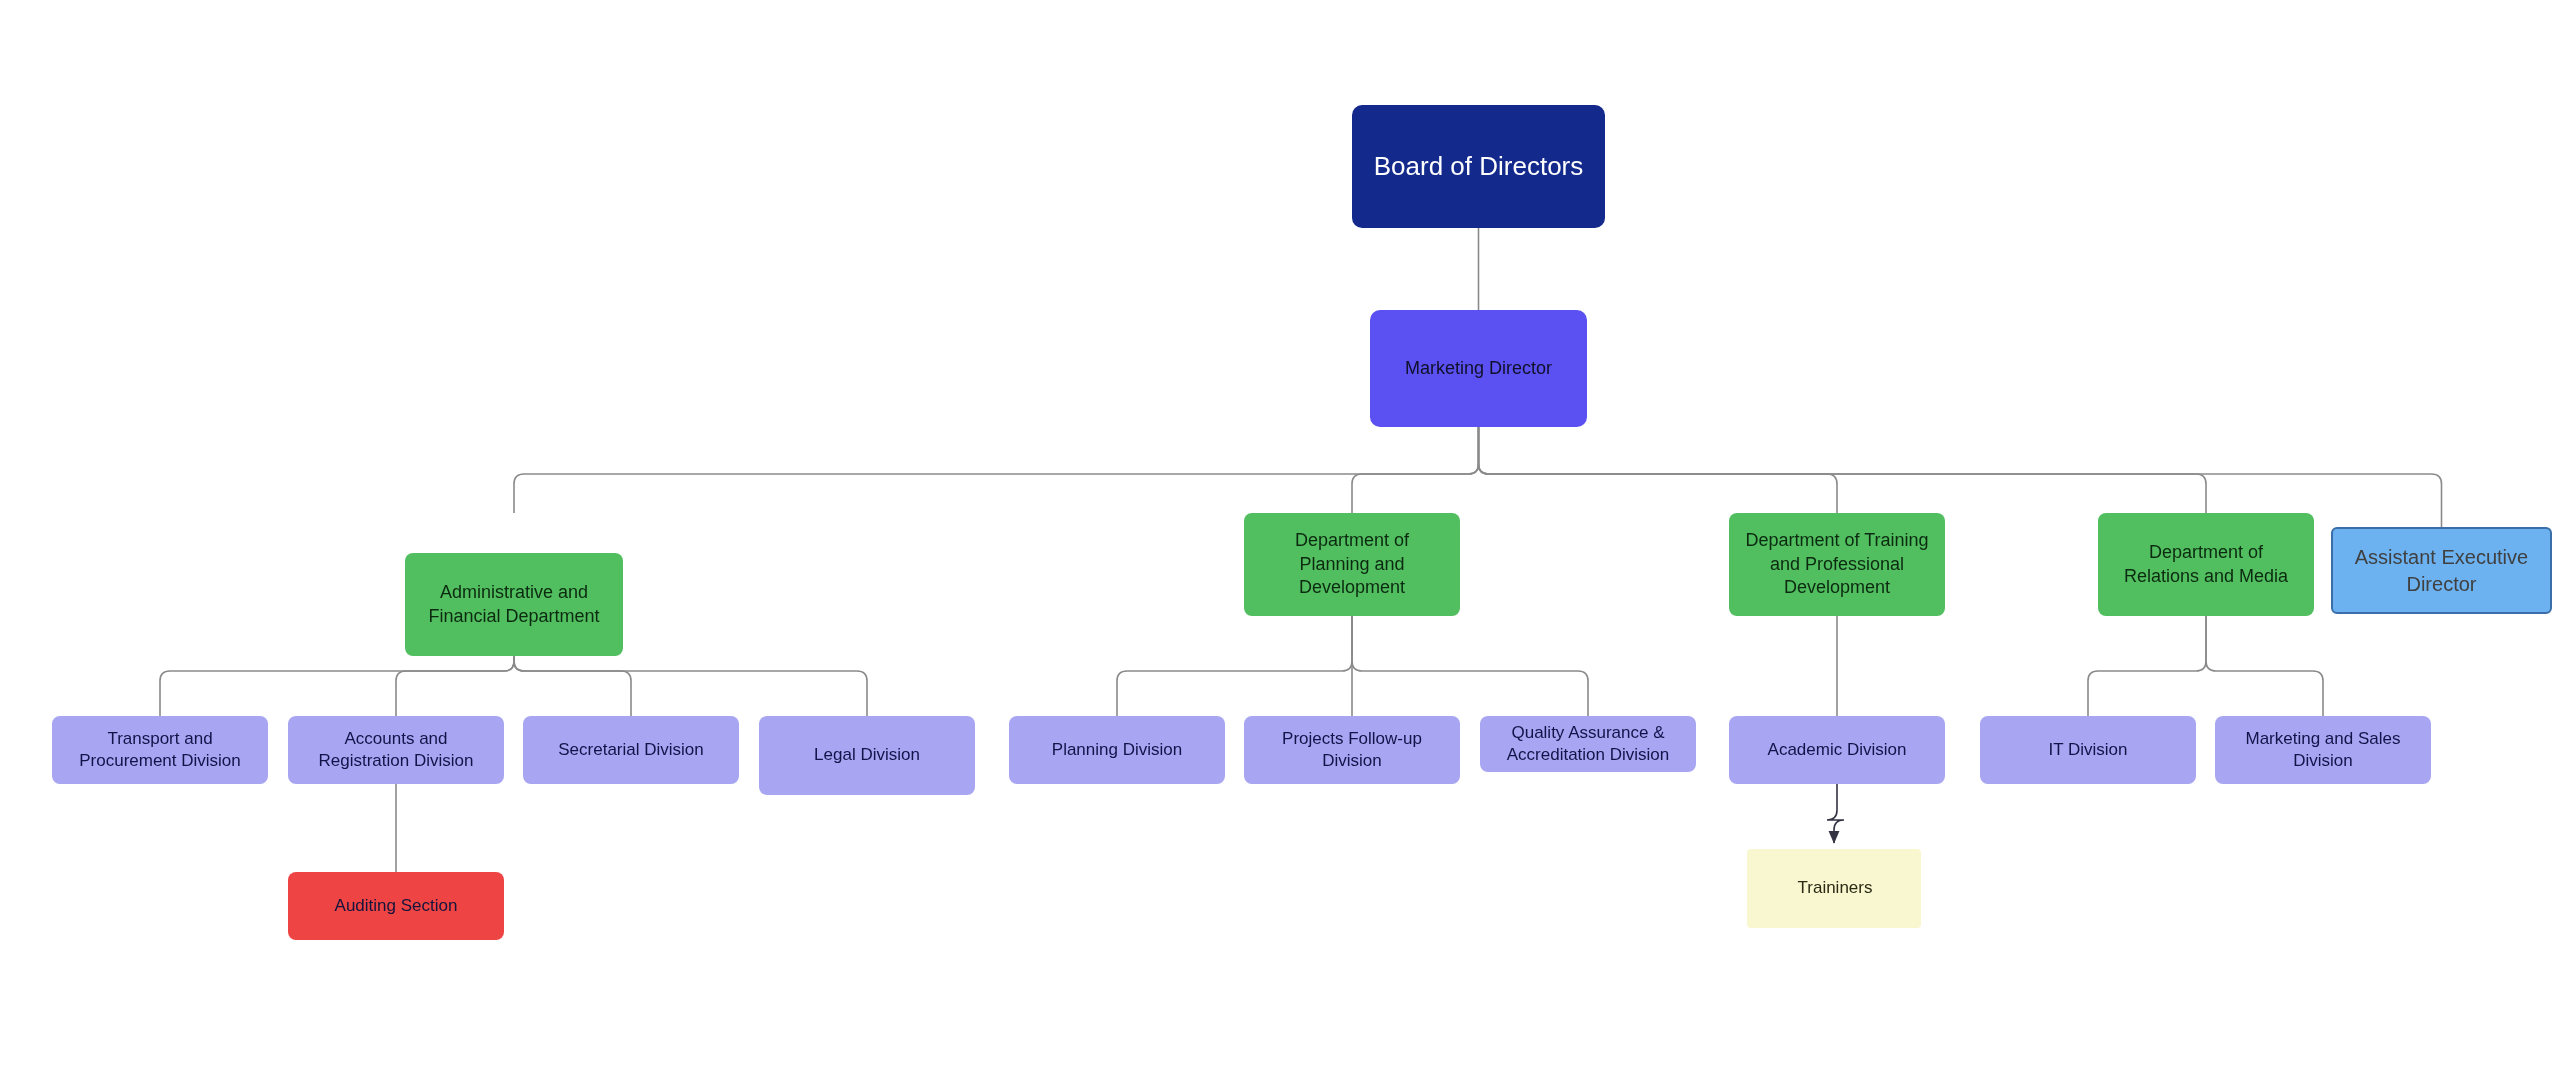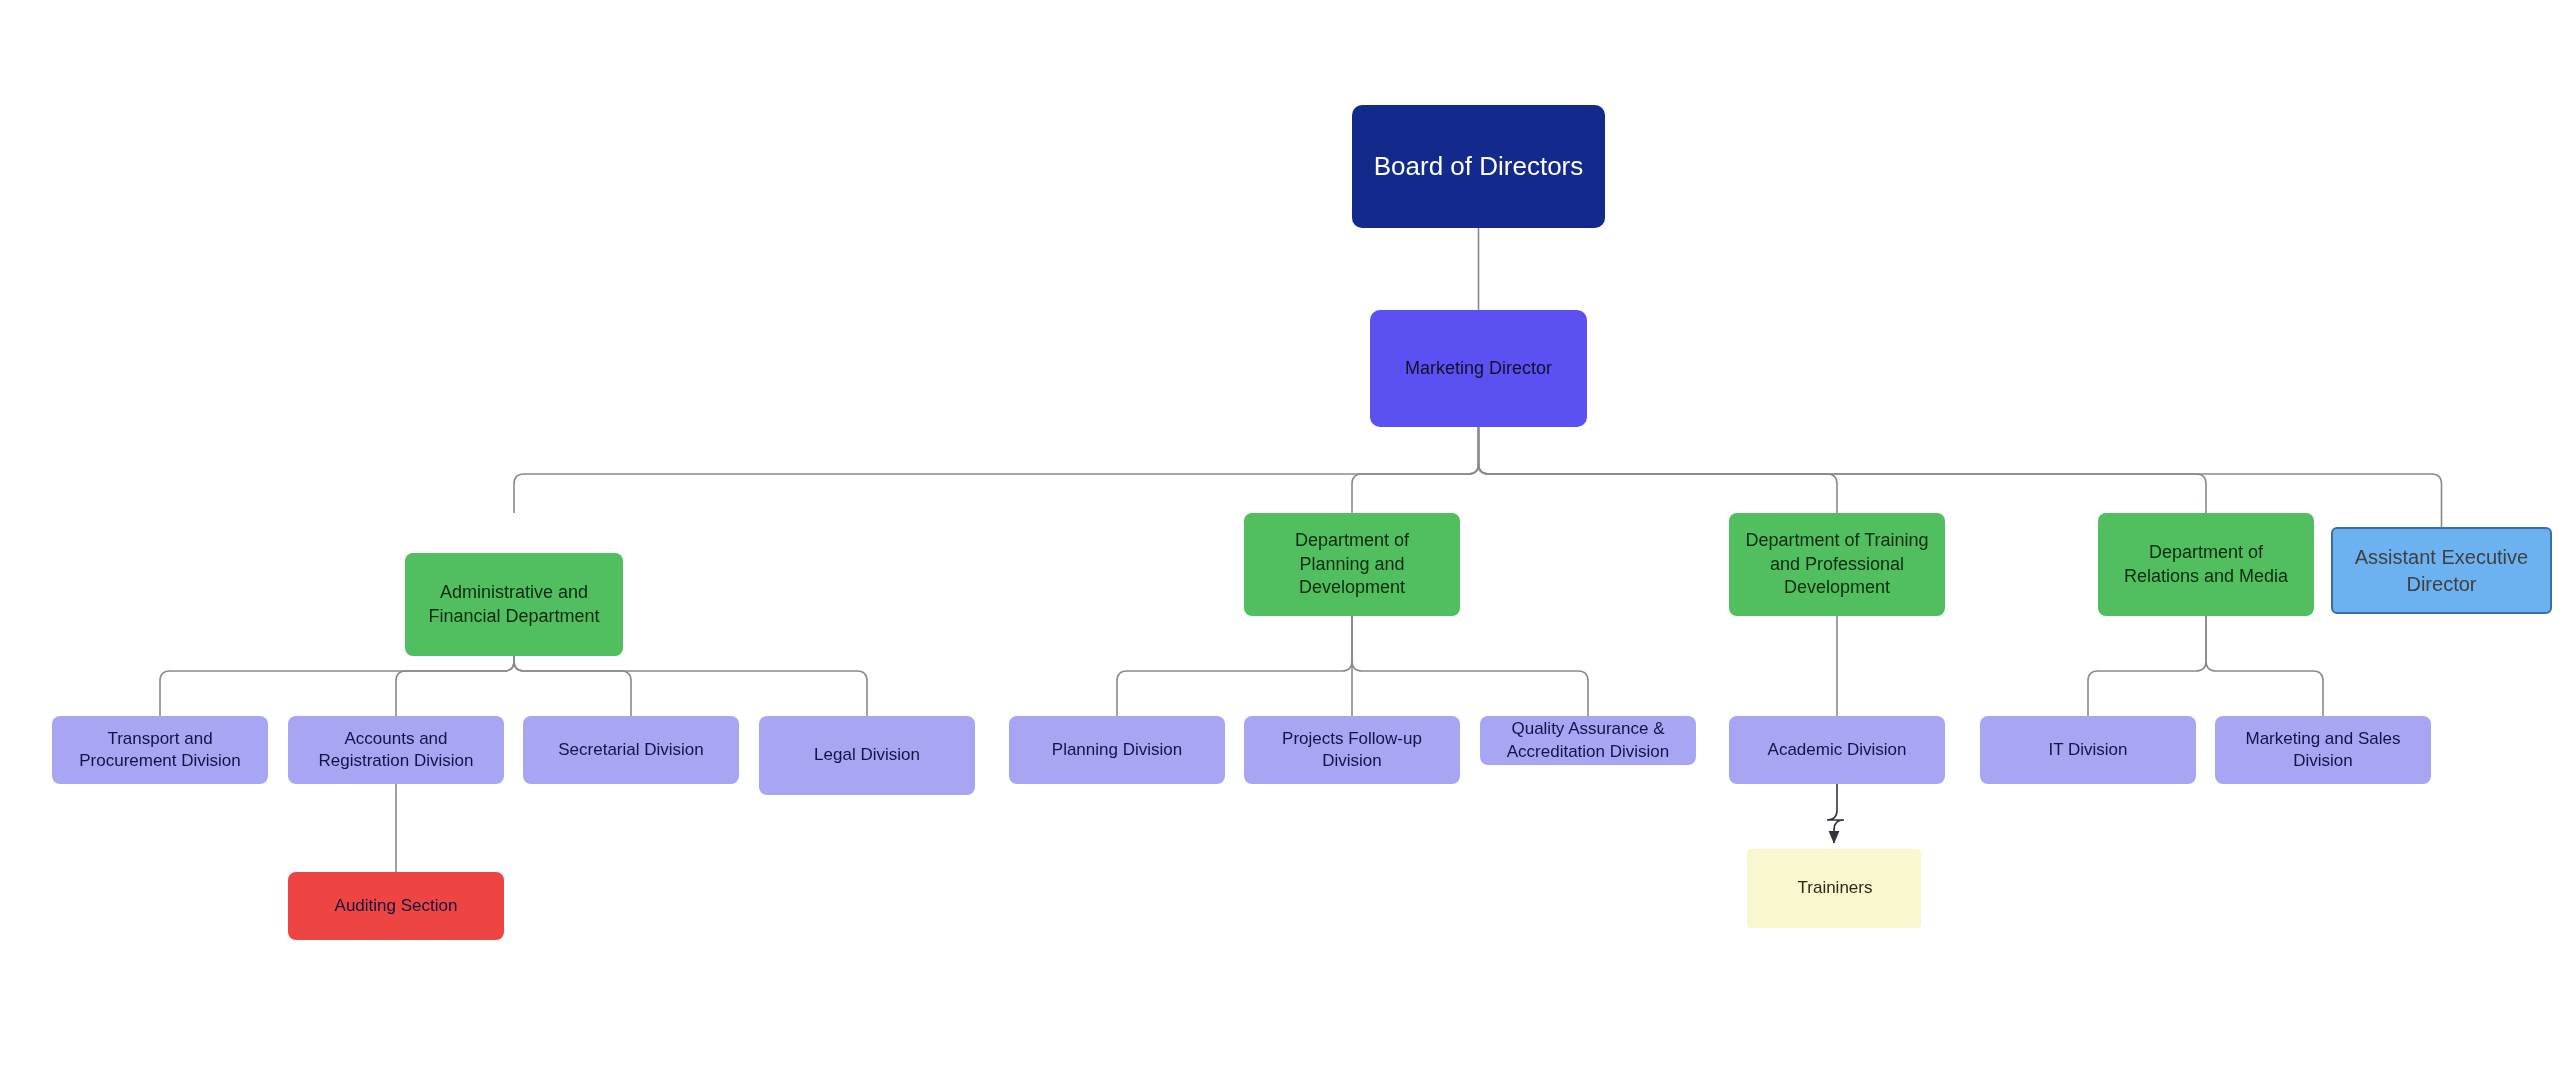--- a/index.html
+++ b/index.html
@@ -130,21 +130,21 @@
 Director</div>
       <div class="node n-div" style="left: 52px; top: 716px; width: 216px; height: 68px;">Transport and
 Procurement Division</div>
       <div class="node n-div" style="left: 288px; top: 716px; width: 216px; height: 68px;">Accounts and
 Registration Division</div>
       <div class="node n-div" style="left: 523px; top: 716px; width: 216px; height: 68px; text-align: center;">Secretarial Division</div>
       <div class="node n-div" style="left: 759px; top: 716px; width: 216px; height: 79px;">Legal Division</div>
       <div class="node n-div" style="left: 1009px; top: 716px; width: 216px; height: 68px;">Planning Division</div>
       <div class="node n-div" style="left: 1244px; top: 716px; width: 216px; height: 68px;">Projects Follow-up
 Division</div>
-      <div class="node n-div" style="left: 1480px; top: 716px; width: 216px; height: 49px;">Quality Assurance &amp;
+      <div class="node n-div" style="left: 1480px; top: 716px; width: 216px; height: 56px;">Quality Assurance &amp;
 Accreditation Division</div>
       <div class="node n-div" style="left: 1729px; top: 716px; width: 216px; height: 68px;">Academic Division</div>
       <div class="node n-div" style="left: 1980px; top: 716px; width: 216px; height: 68px;">IT Division</div>
       <div class="node n-div" style="left: 2215px; top: 716px; width: 216px; height: 68px;">Marketing and Sales
 Division</div>
       <div class="node n-section" style="left: 288px; top: 872px; width: 216px; height: 68px;">Auditing Section</div>
       <div class="node n-trainers" style="left: 1747px; top: 849px; width: 174px; height: 79px; padding-left: 10px;">Traininers</div>
     </div>
 </div>
 

